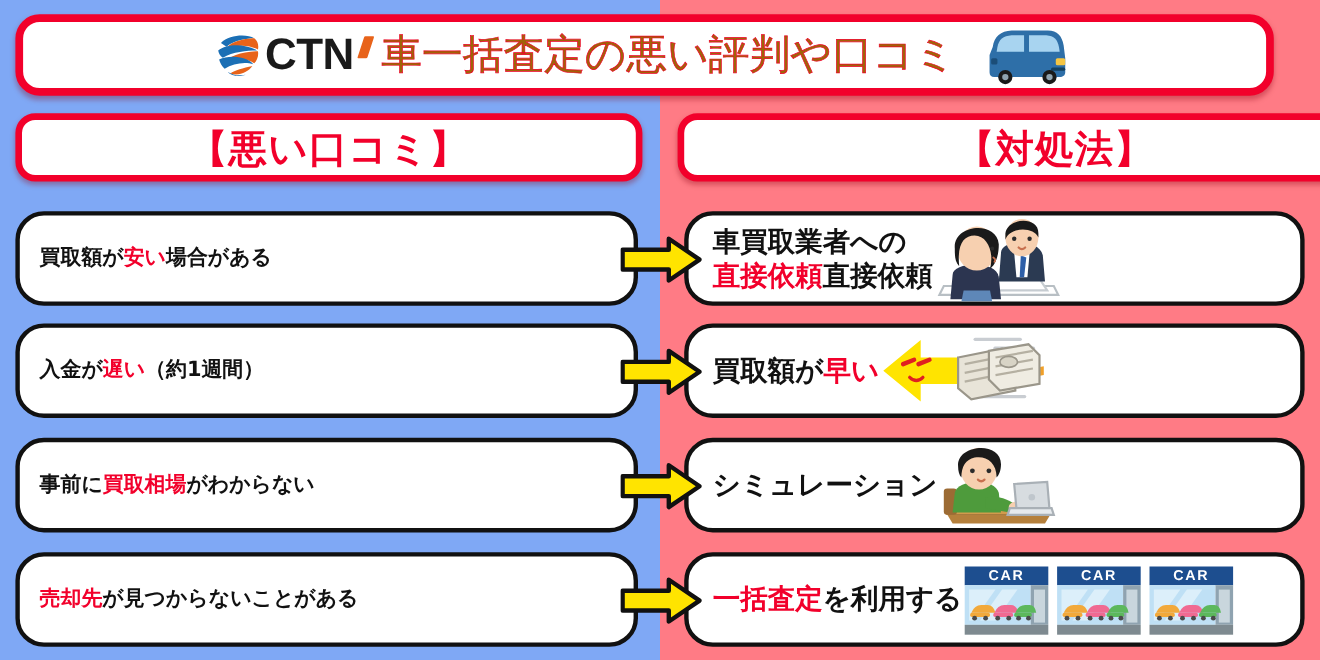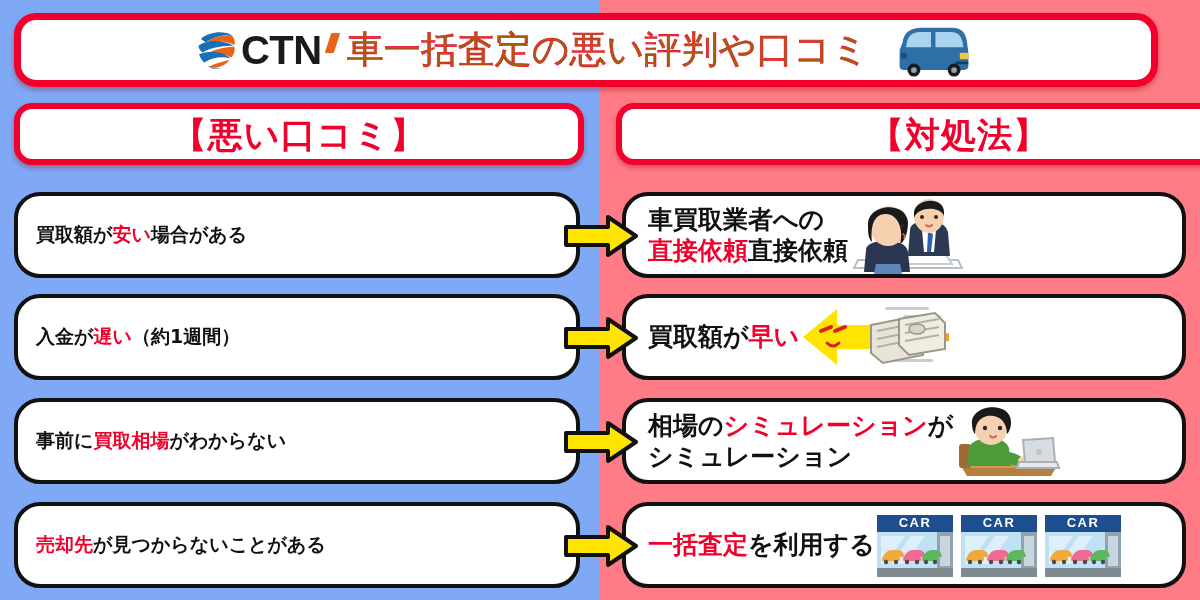--- a/index.html
+++ b/index.html
@@ -308,21 +308,20 @@
     </div>
 
     <div class="arrow">
       <svg viewBox="0 0 74 44" width="74" height="44">
         <path d="M2 13 L44 13 L44 3 L72 22 L44 41 L44 31 L2 31 Z" fill="#FFE400" stroke="#111111" stroke-width="4" stroke-linejoin="round"></path>
       </svg>
     </div>
 
     <div class="card right">
       <div class="card-text">
-        <span class="line"><span>相場の</span><span class="hl">シミュレーション</span><span>が</span></span>
         <span class="line"><span>シミュレーション</span><span class="hl"></span><span></span></span>
       </div>
       <svg class="illo" width="108" height="82" viewBox="0 0 108 82">
 
         <path d="M8 66 L104 66 L98 76 L14 76 Z" fill="#B5803C"></path>
         <rect x="8" y="62" width="96" height="6" rx="2" fill="#D9A košt"></rect>
         <path d="M8 62 L104 62 L104 68 L8 68 Z" fill="#D29A4C"></path>
 
         <rect x="6" y="44" width="12" height="24" rx="3" fill="#9C6B34"></rect>
 

